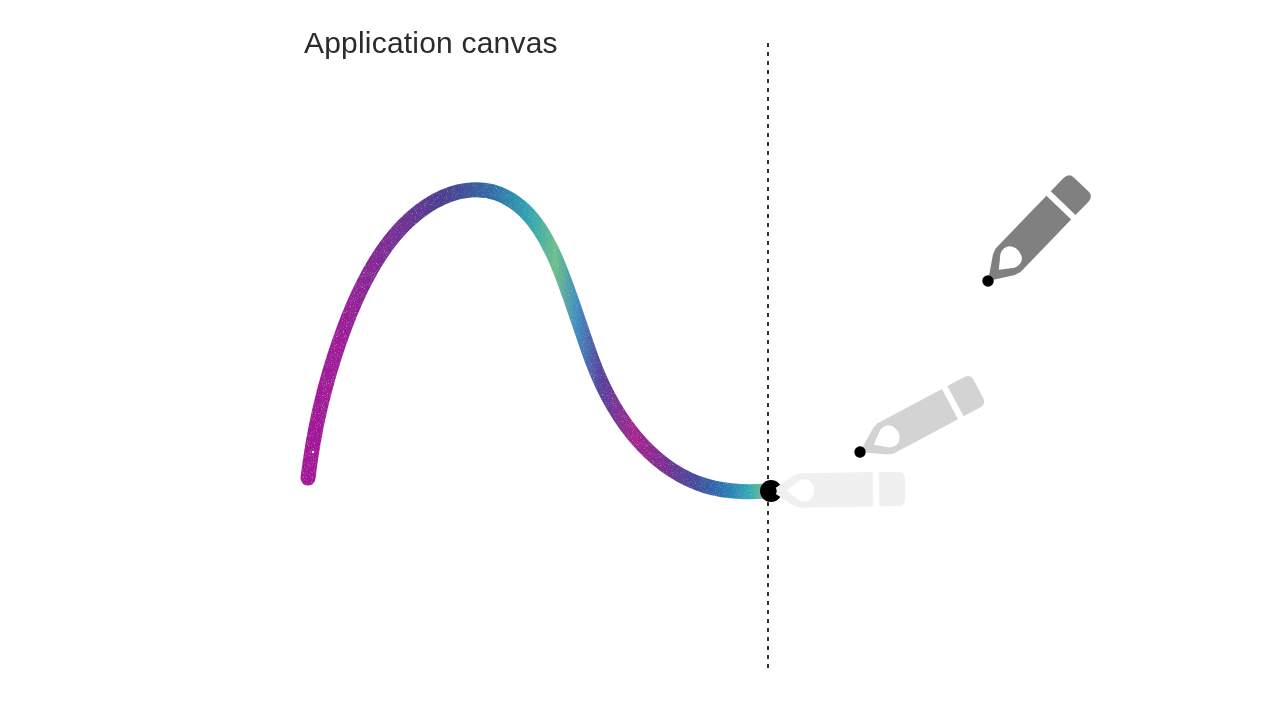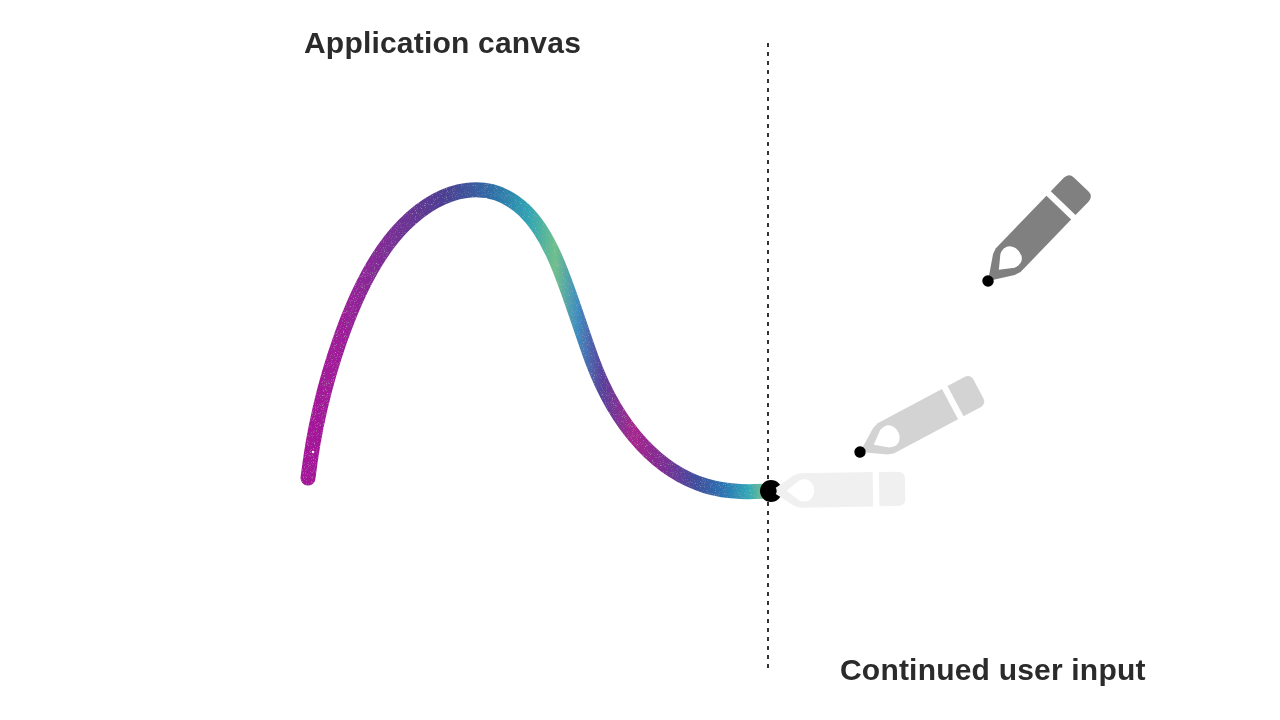--- a/index.html
+++ b/index.html
@@ -24,21 +24,21 @@
     position: absolute;
     left: 0;
     top: 0;
     width: 1280px;
     height: 720px;
   }
   .label {
     position: absolute;
     color: #2b2b2b;
     font-family: "Liberation Sans", sans-serif;
-    font-weight: 700;
+    font-weight: 400;
     white-space: nowrap;
     letter-spacing: 0.2px;
   }
   #canvas-label {
     left: 304px;
     top: 26px;
     font-size: 30px;
   }
   #input-label {
     left: 840px;
@@ -143,15 +143,14 @@
         <circle cx="0" cy="0" r="11" fill="#000000"></circle>
       </g>
   </svg>
 
   <svg class="layer" viewBox="0 0 1280 720" style="pointer-events:none;">
     <line id="divider-line" x1="768" x2="768" y1="43" y2="672" stroke="#000000" stroke-width="1.6" stroke-dasharray="4 5"></line>
   </svg>
 
   <div class="label" id="canvas-label">Application canvas</div>
 
-  <div class="label" id="input-label">Continued user input</div>
 
 </div>
 
 </body></html>

